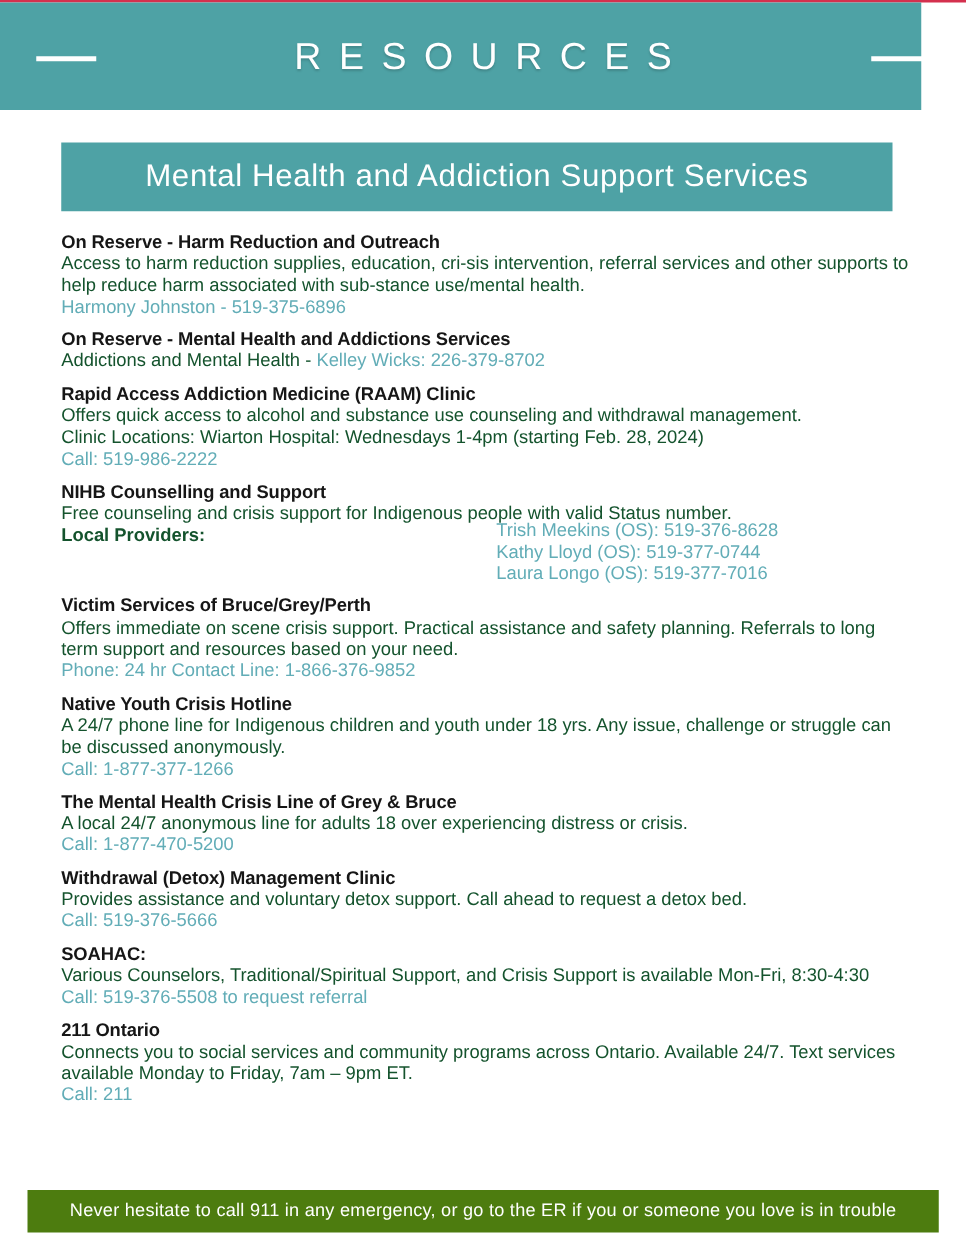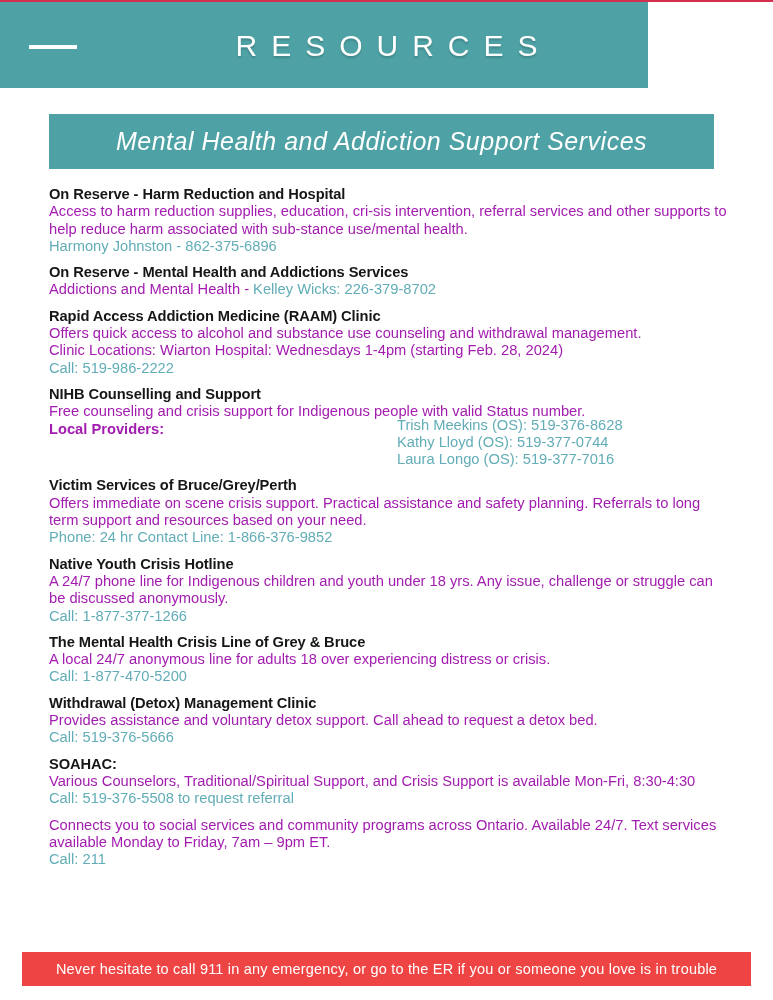--- a/index.html
+++ b/index.html
@@ -11,21 +11,21 @@
     overflow: hidden;
     color: #212121;
   }
   .top-line {
     position: absolute; top: 0; left: 0;
     width: 773px; height: 2px;
     background: #d4304e;
   }
   .header {
     position: absolute; top: 2px; left: 0;
-    width: 648px; height: 86px;
+    width: 737px; height: 86px;
     background: #4ea2a5;
   }
   .header-title {
     position: absolute; top: 27px; left: 0; width: 773px;
     text-align: center;
     color: #ffffff;
     font-size: 30px;
     letter-spacing: 14px;
     text-indent: 14px;
     font-weight: 400;
@@ -35,46 +35,46 @@
     position: absolute; top: 43px;
     width: 48px; height: 4px;
     background: #ffffff;
   }
   .dash-left  { left: 29px; }
   .dash-right { left: 697px; }
   .banner {
     position: absolute; top: 114px; left: 49px;
     width: 665px; height: 55px;
     background: #4ea2a5;
-    display: flex; align-items: center; justify-content: center; font-style: italic;
+    display: flex; align-items: center; justify-content: center;
   }
   .banner-title {
     color: #ffffff;
     font-size: 25px;
     font-weight: 400;
     letter-spacing: 0.5px;
   }
   .content {
     position: absolute; top: 186px; left: 49px;
     width: 678px;
     font-size: 14.7px;
     line-height: 17.3px;
   }
   .section { margin-bottom: 9px; }
   .heading { font-weight: 700; color: #161616; letter-spacing: -0.1px; }
   .line { color: #212121; }
-  .part-body { color: #a21caf; text-align: right; }
+  .part-body { color: #14532d; text-align: right; }
   .part-link { color: #62adb7; }
   .cols { display: flex; }
   .col-left  { width: 348px; font-weight: bold; }
   .col-right { flex: 1; margin-top: -4px; }
   .footer {
     position: absolute; top: 952px; left: 22px;
     width: 729px; height: 34px;
-    background: #ef4444;
+    background: #4d7c0f;
     display: flex; align-items: center; justify-content: center;
   }
   .footer-text { color: #ffffff; font-size: 14.5px; font-weight: 400; letter-spacing: 0.2px; }
 </style>
 </head>
 <body>
 
 <div class="top-line"></div>
 
 <div class="header">
@@ -82,23 +82,23 @@
   <div class="header-title">RESOURCES</div>
   <span class="dash dash-right"></span>
 </div>
 
 <div class="banner">
   <div class="banner-title">Mental Health and Addiction Support Services</div>
 </div>
 
 <div class="content">
     <div class="section">
-      <div class="heading">On Reserve - Harm Reduction and Hospital</div>
+      <div class="heading">On Reserve - Harm Reduction and Outreach</div>
       <div class="line"><span class="part-body">Access to harm reduction supplies, education, cri-sis intervention, referral services and other supports to help reduce harm associated with sub-stance use/mental health.</span></div>
-      <div class="line"><span class="part-link">Harmony Johnston - 862-375-6896</span></div>
+      <div class="line"><span class="part-link">Harmony Johnston - 519-375-6896</span></div>
     </div>
     <div class="section">
       <div class="heading">On Reserve - Mental Health and Addictions Services</div>
       <div class="line"><span class="part-body">Addictions and Mental Health - </span><span class="part-link">Kelley Wicks: 226-379-8702</span></div>
     </div>
     <div class="section">
       <div class="heading">Rapid Access Addiction Medicine (RAAM) Clinic</div>
       <div class="line"><span class="part-body">Offers quick access to alcohol and substance use counseling and withdrawal management.</span></div>
       <div class="line"><span class="part-body">Clinic Locations: Wiarton Hospital: Wednesdays 1-4pm (starting Feb. 28, 2024)</span></div>
       <div class="line"><span class="part-link">Call: 519-986-2222</span></div>
@@ -136,20 +136,21 @@
       <div class="heading">Withdrawal (Detox) Management Clinic</div>
       <div class="line"><span class="part-body">Provides assistance and voluntary detox support. Call ahead to request a detox bed.</span></div>
       <div class="line"><span class="part-link">Call: 519-376-5666</span></div>
     </div>
     <div class="section">
       <div class="heading">SOAHAC:</div>
       <div class="line"><span class="part-body">Various Counselors, Traditional/Spiritual Support, and Crisis Support is available Mon-Fri, 8:30-4:30</span></div>
       <div class="line"><span class="part-link">Call: 519-376-5508 to request referral</span></div>
     </div>
     <div class="section">
+      <div class="heading">211 Ontario</div>
       <div class="line"><span class="part-body">Connects you to social services and community programs across Ontario. Available 24/7. Text services available Monday to Friday, 7am – 9pm ET.</span></div>
       <div class="line"><span class="part-link">Call: 211</span></div>
     </div>
   </div>
 
 <div class="footer">
   <div class="footer-text">Never hesitate to call 911 in any emergency, or go to the ER if you or someone you love is in trouble</div>
 </div>
 
 </body></html>

